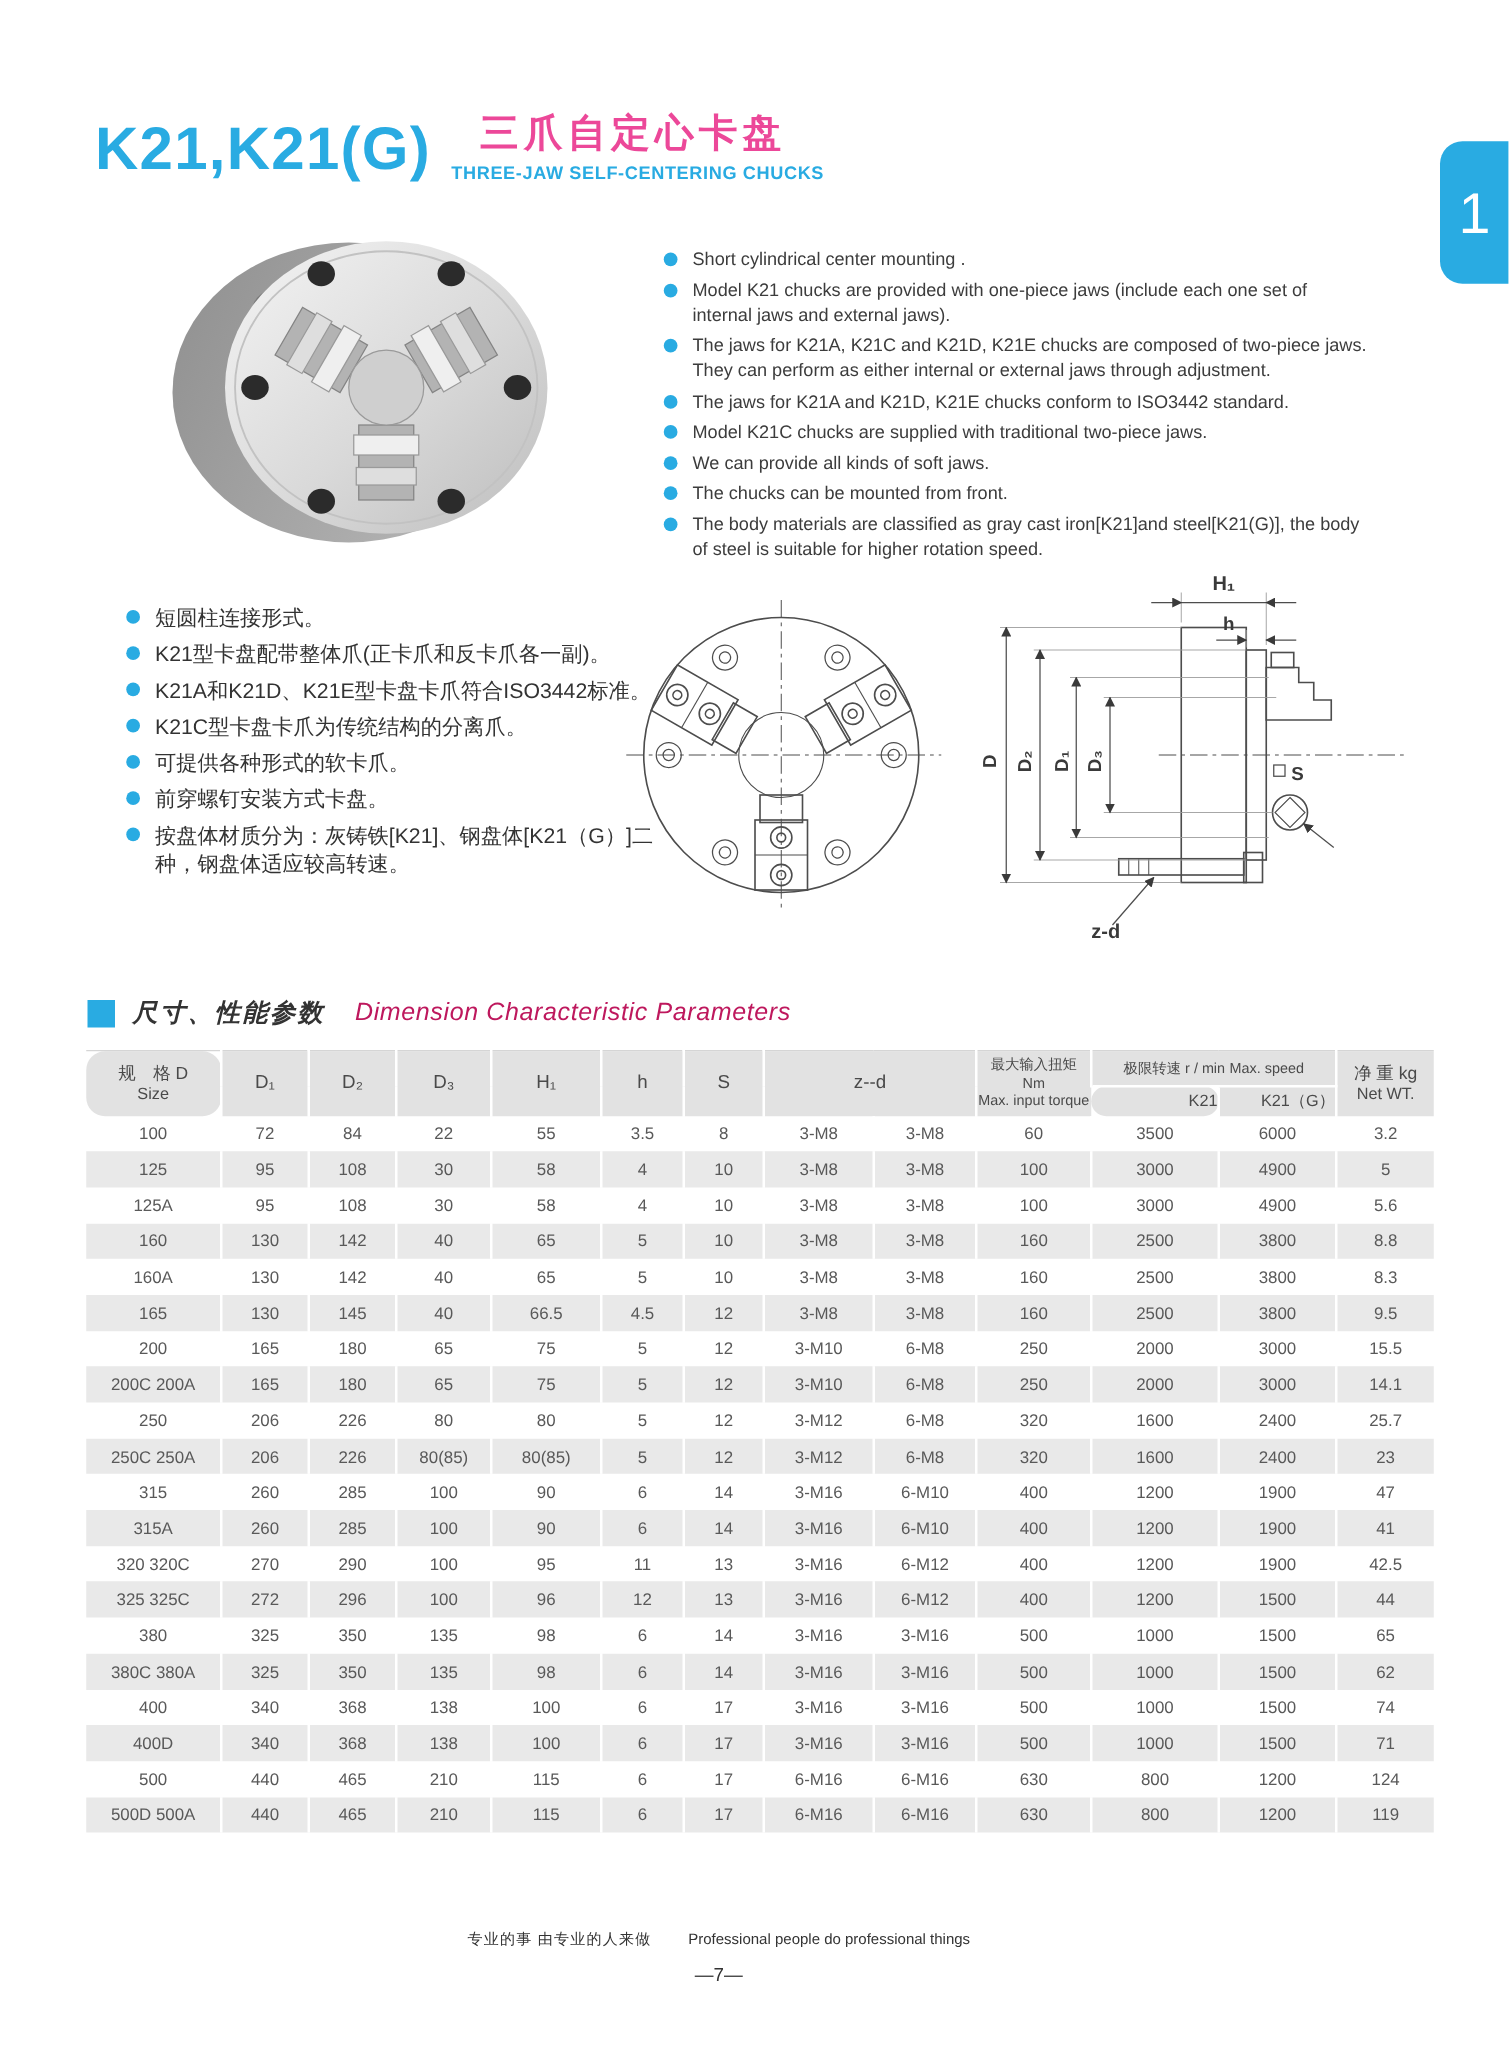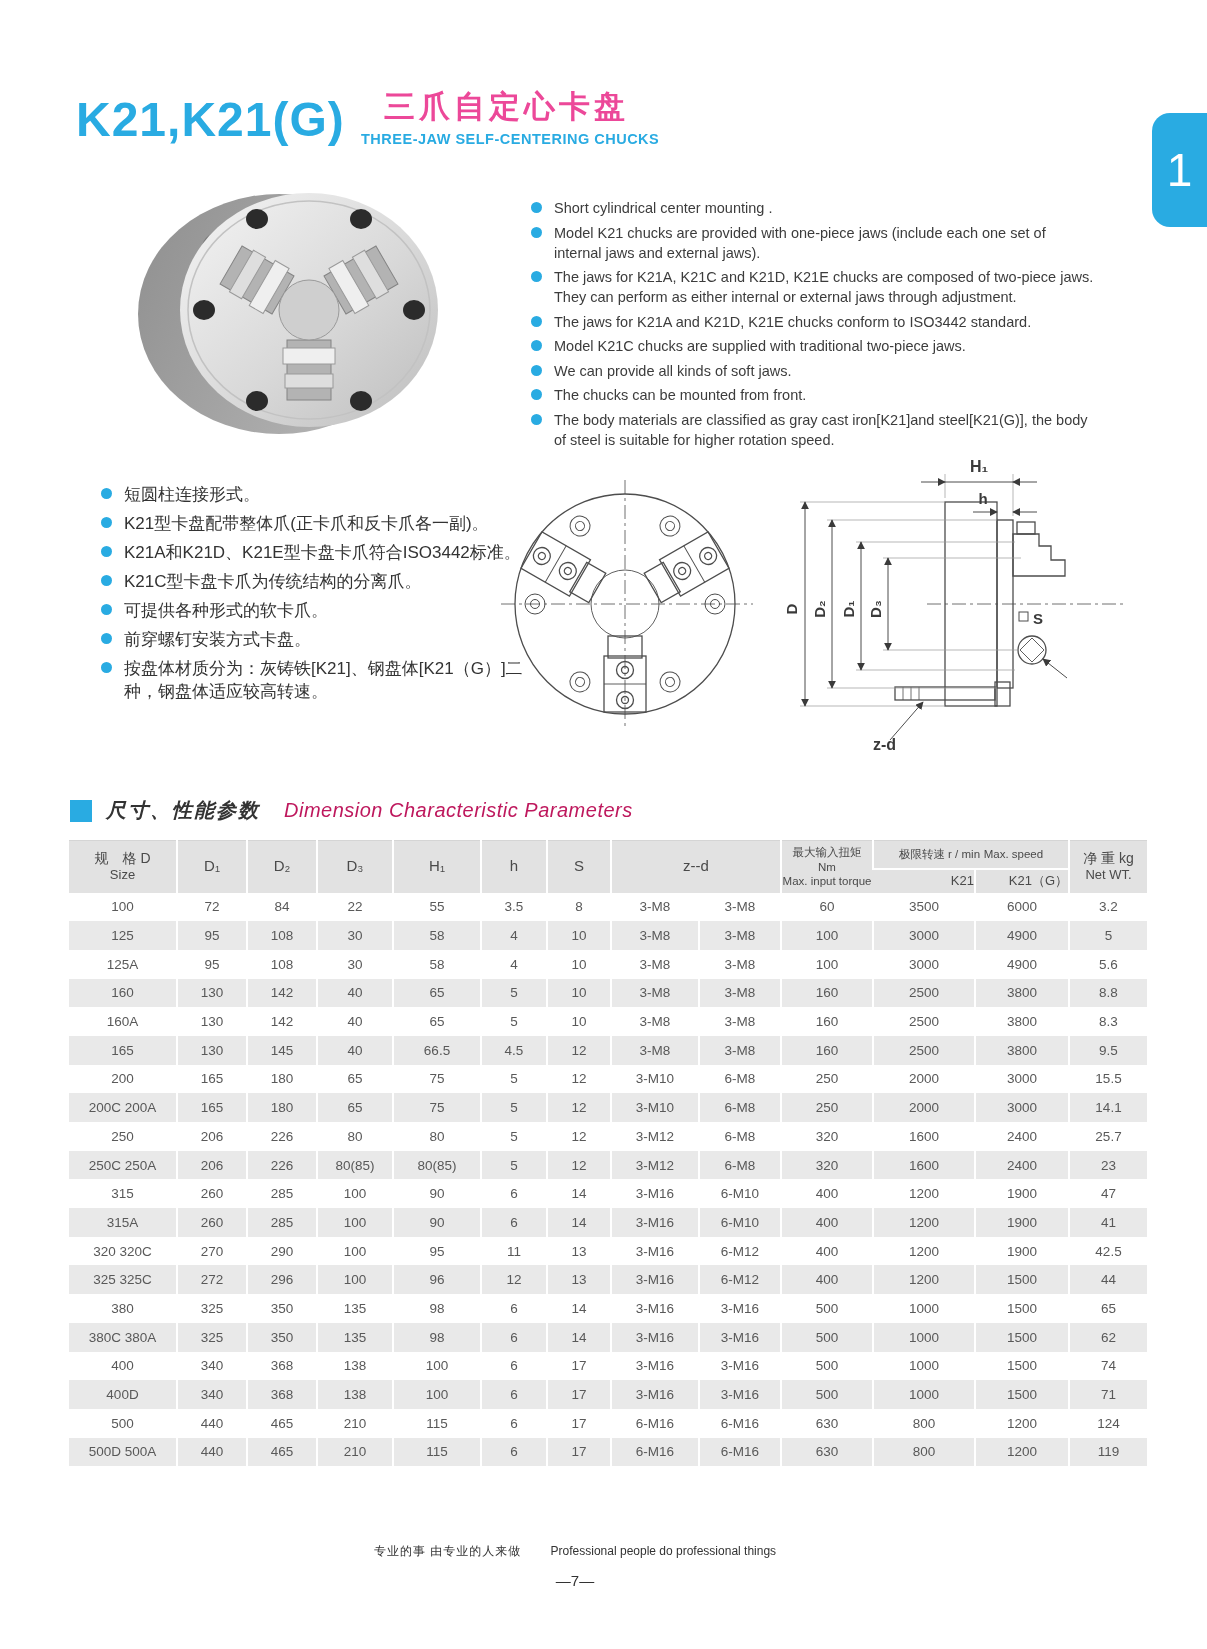--- a/index.html
+++ b/index.html
@@ -53,21 +53,21 @@
   
   .table-wrap { position:absolute; left:69px; top:840px; width:1078px; }
   table { border-collapse:collapse; table-layout:fixed; width:1078px; border-top:1px solid #d5d5d5; }
   th, td { text-align:center; vertical-align:middle; }
   thead th {
     background:#e2e2e2; color:#4a4a4a; font-weight:normal;
     font-size:13px; line-height:1.25; border-left:2px solid #fff;
   }
   thead tr:first-child th { height:28px; }
   thead tr.sub th { height:24px; border-top:2px solid #fff; font-size:13px;text-align:right; }
-  thead th:first-child { border-left:none; }
+  thead th:first-child { border-left:none;border-radius:15px; }
   thead th .h-zh { font-size:14px; }
   thead th .h-sm { font-size:11.5px; }
   thead th.sym { font-size:15px; }
   tbody td {
     height:28.7px; font-size:13.5px; color:#595959;
     border-left:2px solid #fff;
   }
   tbody td:first-child { border-left:none; }
   tbody tr.alt td { background:#e9e9e9; }
   

